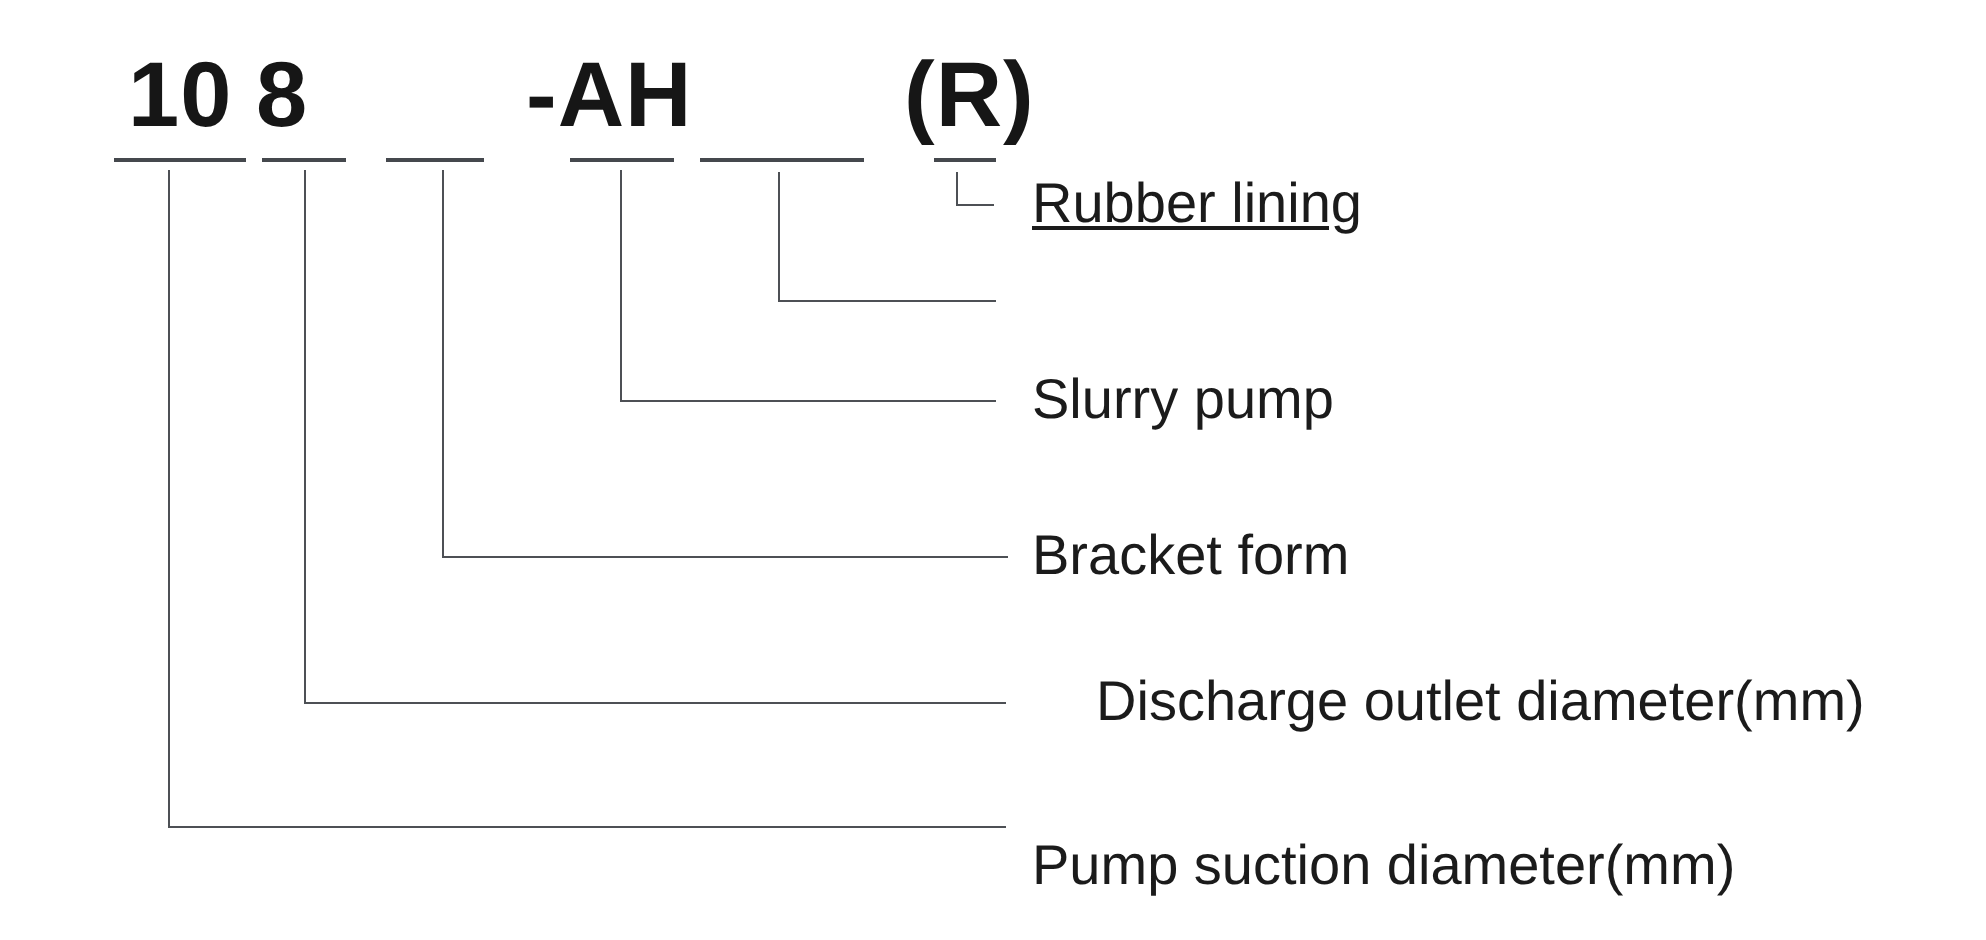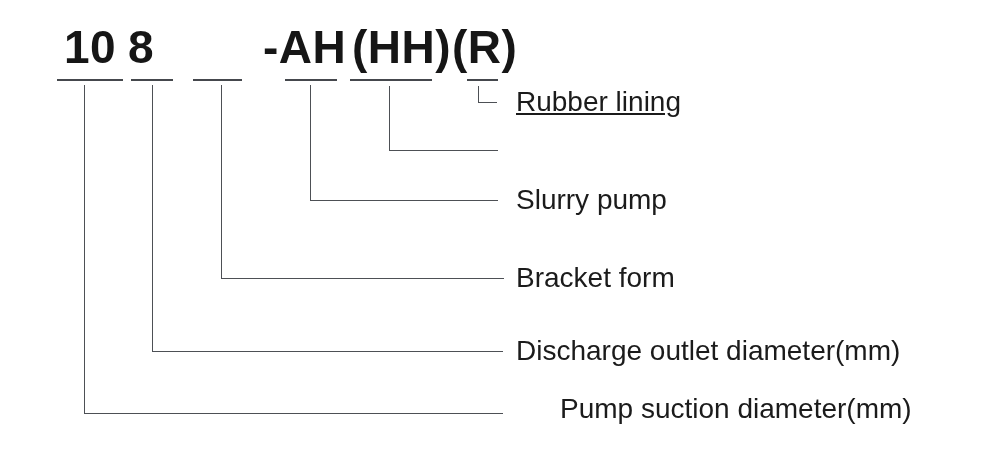--- a/index.html
+++ b/index.html
@@ -46,36 +46,35 @@
   }
 </style>
 </head>
 <body>
 
 <div class="stage">
 
   <span class="code-seg" style="left:64px;">10</span>
   <span class="code-seg" style="left:128px;">8</span>
   <span class="code-seg" style="left:263px;">-AH</span>
-  <span class="code-seg" style="left:352px;">(HH)</span>
   <span class="code-seg" style="left:452px;">(R)</span>
 
   <div class="underline" style="left:57px;  width:66px;"></div>
   <div class="underline" style="left:131px; width:42px;"></div>
   <div class="underline" style="left:193px; width:49px;"></div>
   <div class="underline" style="left:285px; width:52px;"></div>
   <div class="underline" style="left:350px; width:82px;"></div>
   <div class="underline" style="left:467px; width:31px;"></div>
 
   <div class="connector" style="left:478px; top:86px; width:18px;  height:16px;"></div>
   <div class="connector" style="left:389px; top:86px; width:108px; height:64px;"></div>
   <div class="connector" style="left:310px; top:85px; width:187px; height:115px;"></div>
   <div class="connector" style="left:221px; top:85px; width:282px; height:193px;"></div>
   <div class="connector" style="left:152px; top:85px; width:350px; height:266px;"></div>
   <div class="connector" style="left:84px;  top:85px; width:418px; height:328px;"></div>
 
   <div class="legend-label" style="top:85px;text-decoration:underline;">Rubber lining</div>
   <div class="legend-label" style="top:183px;">Slurry pump</div>
   <div class="legend-label" style="top:261px;">Bracket form</div>
-  <div class="legend-label" style="top:334px;">Discharge outlet diameter(mm)</div>
-  <div class="legend-label" style="top:392px;margin-left:44px;">Pump suction diameter(mm)</div>
+  <div class="legend-label" style="top:334px;margin-left:32px;">Discharge outlet diameter(mm)</div>
+  <div class="legend-label" style="top:416px;">Pump suction diameter(mm)</div>
 
 </div>
 
 </body></html>

